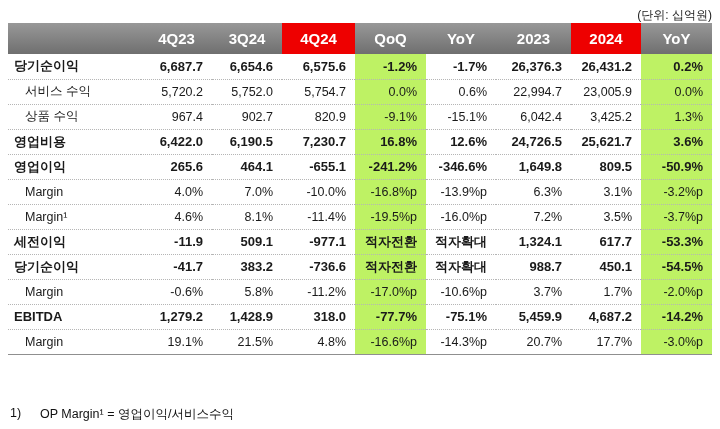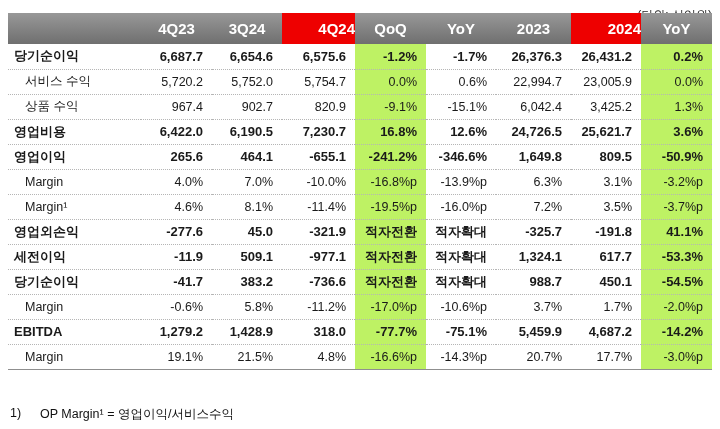--- a/index.html
+++ b/index.html
@@ -12,38 +12,37 @@
   }
   .page { position: relative; width: 720px; height: 429px; padding: 0 8px; }
   .unit {
     position: absolute;
     top: 7px; right: 8px;
     font-size: 12px;
     color: #222222;
   }
   table.fin {
     position: absolute;
-    top: 13px; left: 8px;
+    top: 23px; left: 8px;
     width: 704px;
     border-collapse: collapse;
     table-layout: fixed;
   }
   thead th {
     height: 31px;
     background: linear-gradient(#989898, #6f6f6f);
     color: #ffffff;
     font-size: 15px;
     font-weight: bold;
     text-align: center;
     vertical-align: middle;
     padding: 0;
   }
   thead th.hl {
     background: #ee0000;
-    text-align: right;
   }
   tbody td {
     height: 25px;
     font-size: 12.5px;
     text-align: right;
     vertical-align: middle;
     padding: 0 9px 0 0;
     border-bottom: 1px dotted #b5b5b5;
     white-space: nowrap;
     color: #1a1a1a;
@@ -169,31 +168,20 @@
           <td>4.6%</td>
           <td>8.1%</td>
           <td>-11.4%</td>
           <td class="hlcol">-19.5%p</td>
           <td>-16.0%p</td>
           <td>7.2%</td>
           <td>3.5%</td>
           <td class="hlcol">-3.7%p</td>
         </tr>
         <tr class="bold">
-          <td class="label">영업외손익</td>
-          <td>-277.6</td>
-          <td>45.0</td>
-          <td>-321.9</td>
-          <td class="hlcol">적자전환</td>
-          <td>적자확대</td>
-          <td>-325.7</td>
-          <td>-191.8</td>
-          <td class="hlcol">41.1%</td>
-        </tr>
-        <tr class="bold">
           <td class="label">세전이익</td>
           <td>-11.9</td>
           <td>509.1</td>
           <td>-977.1</td>
           <td class="hlcol">적자전환</td>
           <td>적자확대</td>
           <td>1,324.1</td>
           <td>617.7</td>
           <td class="hlcol">-53.3%</td>
         </tr>

